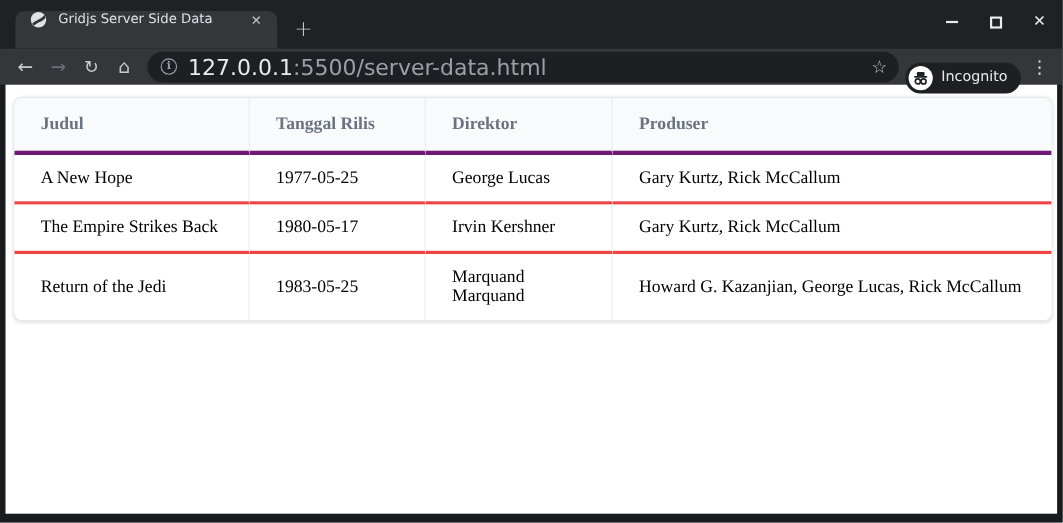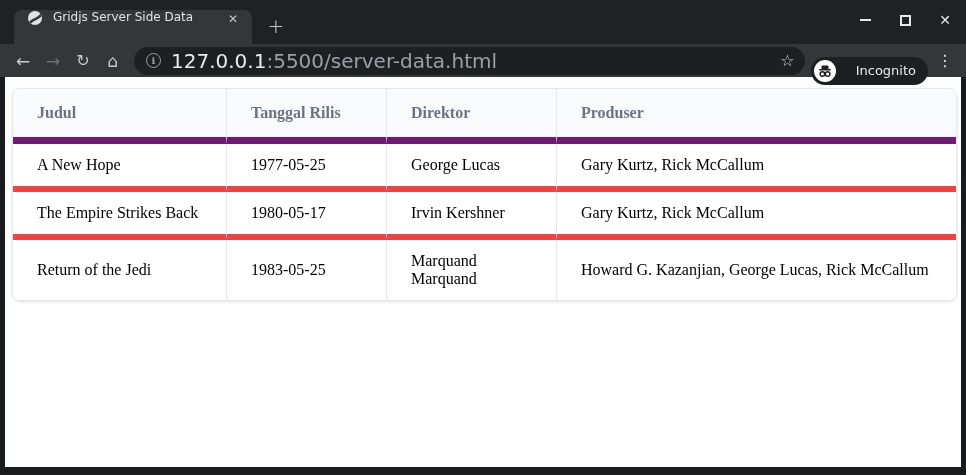--- a/index.html
+++ b/index.html
@@ -33,37 +33,37 @@
   .omnibox { flex:1; height:28px; margin:0 6px; background:#1e1f23; border-radius:14px;
              display:flex; align-items:center; padding:0 10px 0 12px; min-width:0; }
   .info-icon { width:15px; height:15px; border:1.5px solid #9aa0a6; border-radius:50%; color:#9aa0a6;
                font-size:10px; font-weight:bold; display:flex; align-items:center; justify-content:center;
                flex:0 0 15px; font-family:"DejaVu Serif", serif; }
   .url { margin-left:10px; font-size:20px; white-space:nowrap; overflow:hidden; flex:1; }
   .url-host { color:#e8eaed; }
   .url-rest { color:#9aa0a6; }
   .star { color:#c8cacd; font-size:16px; flex:0 0 auto; padding-left:8px; }
   .incognito-badge { height:28px; background:#1e1f23; border-radius:14px; display:flex; align-items:center;
-                     padding:0 12px 0 3px; gap:20px; flex:0 0 auto;margin-top:20px; }
+                     padding:0 12px 0 3px; gap:8px; flex:0 0 auto;margin-top:20px; }
   .spy-circle { width:22px; height:22px; background:#ffffff; border-radius:50%;
                 display:flex; align-items:center; justify-content:center; }
   .incognito-label { color:#e8eaed; font-size:13px; }
   .kebab { color:#dfe1e5; font-size:16px; width:26px; text-align:center; flex:0 0 auto; margin-left:4px; }
 
   
   .page { margin:0 5px; height:390px; background:#ffffff; overflow:hidden; }
   .gridjs-container { width:945px; margin:11px 0 0 7px; border:1px solid #e5e7eb; border-radius:8px;
                       overflow:hidden; box-shadow:0 1px 3px rgba(0,0,0,0.12); }
   table { width:100%; border-collapse:separate; border-spacing:0; table-layout:fixed;
           font-family:"Liberation Serif", serif; font-size:16px; }
   th { background:#f9fafb; color:#6b7280; font-weight:bold; text-align:left;
-       padding:15px 24px; border-bottom:7px solid #701a75; }
+       padding:15px 24px; border-bottom:4px solid #701a75; }
   th:not(:last-child), td:not(:last-child) { border-right:1px solid #e5e7eb; }
   td { background:#ffffff; color:#000000; padding:12px 24px; }
-  tbody tr:not(:last-child) td { border-bottom:6px solid #ef4444; }
+  tbody tr:not(:last-child) td { border-bottom:3px solid #ef4444; }
 </style>
 </head>
 <body>
 
 <div class="window">
 
   <div class="tabstrip">
     <div class="tab">
       <span class="favicon">
         <svg width="16" height="16" viewBox="0 0 16 16">

